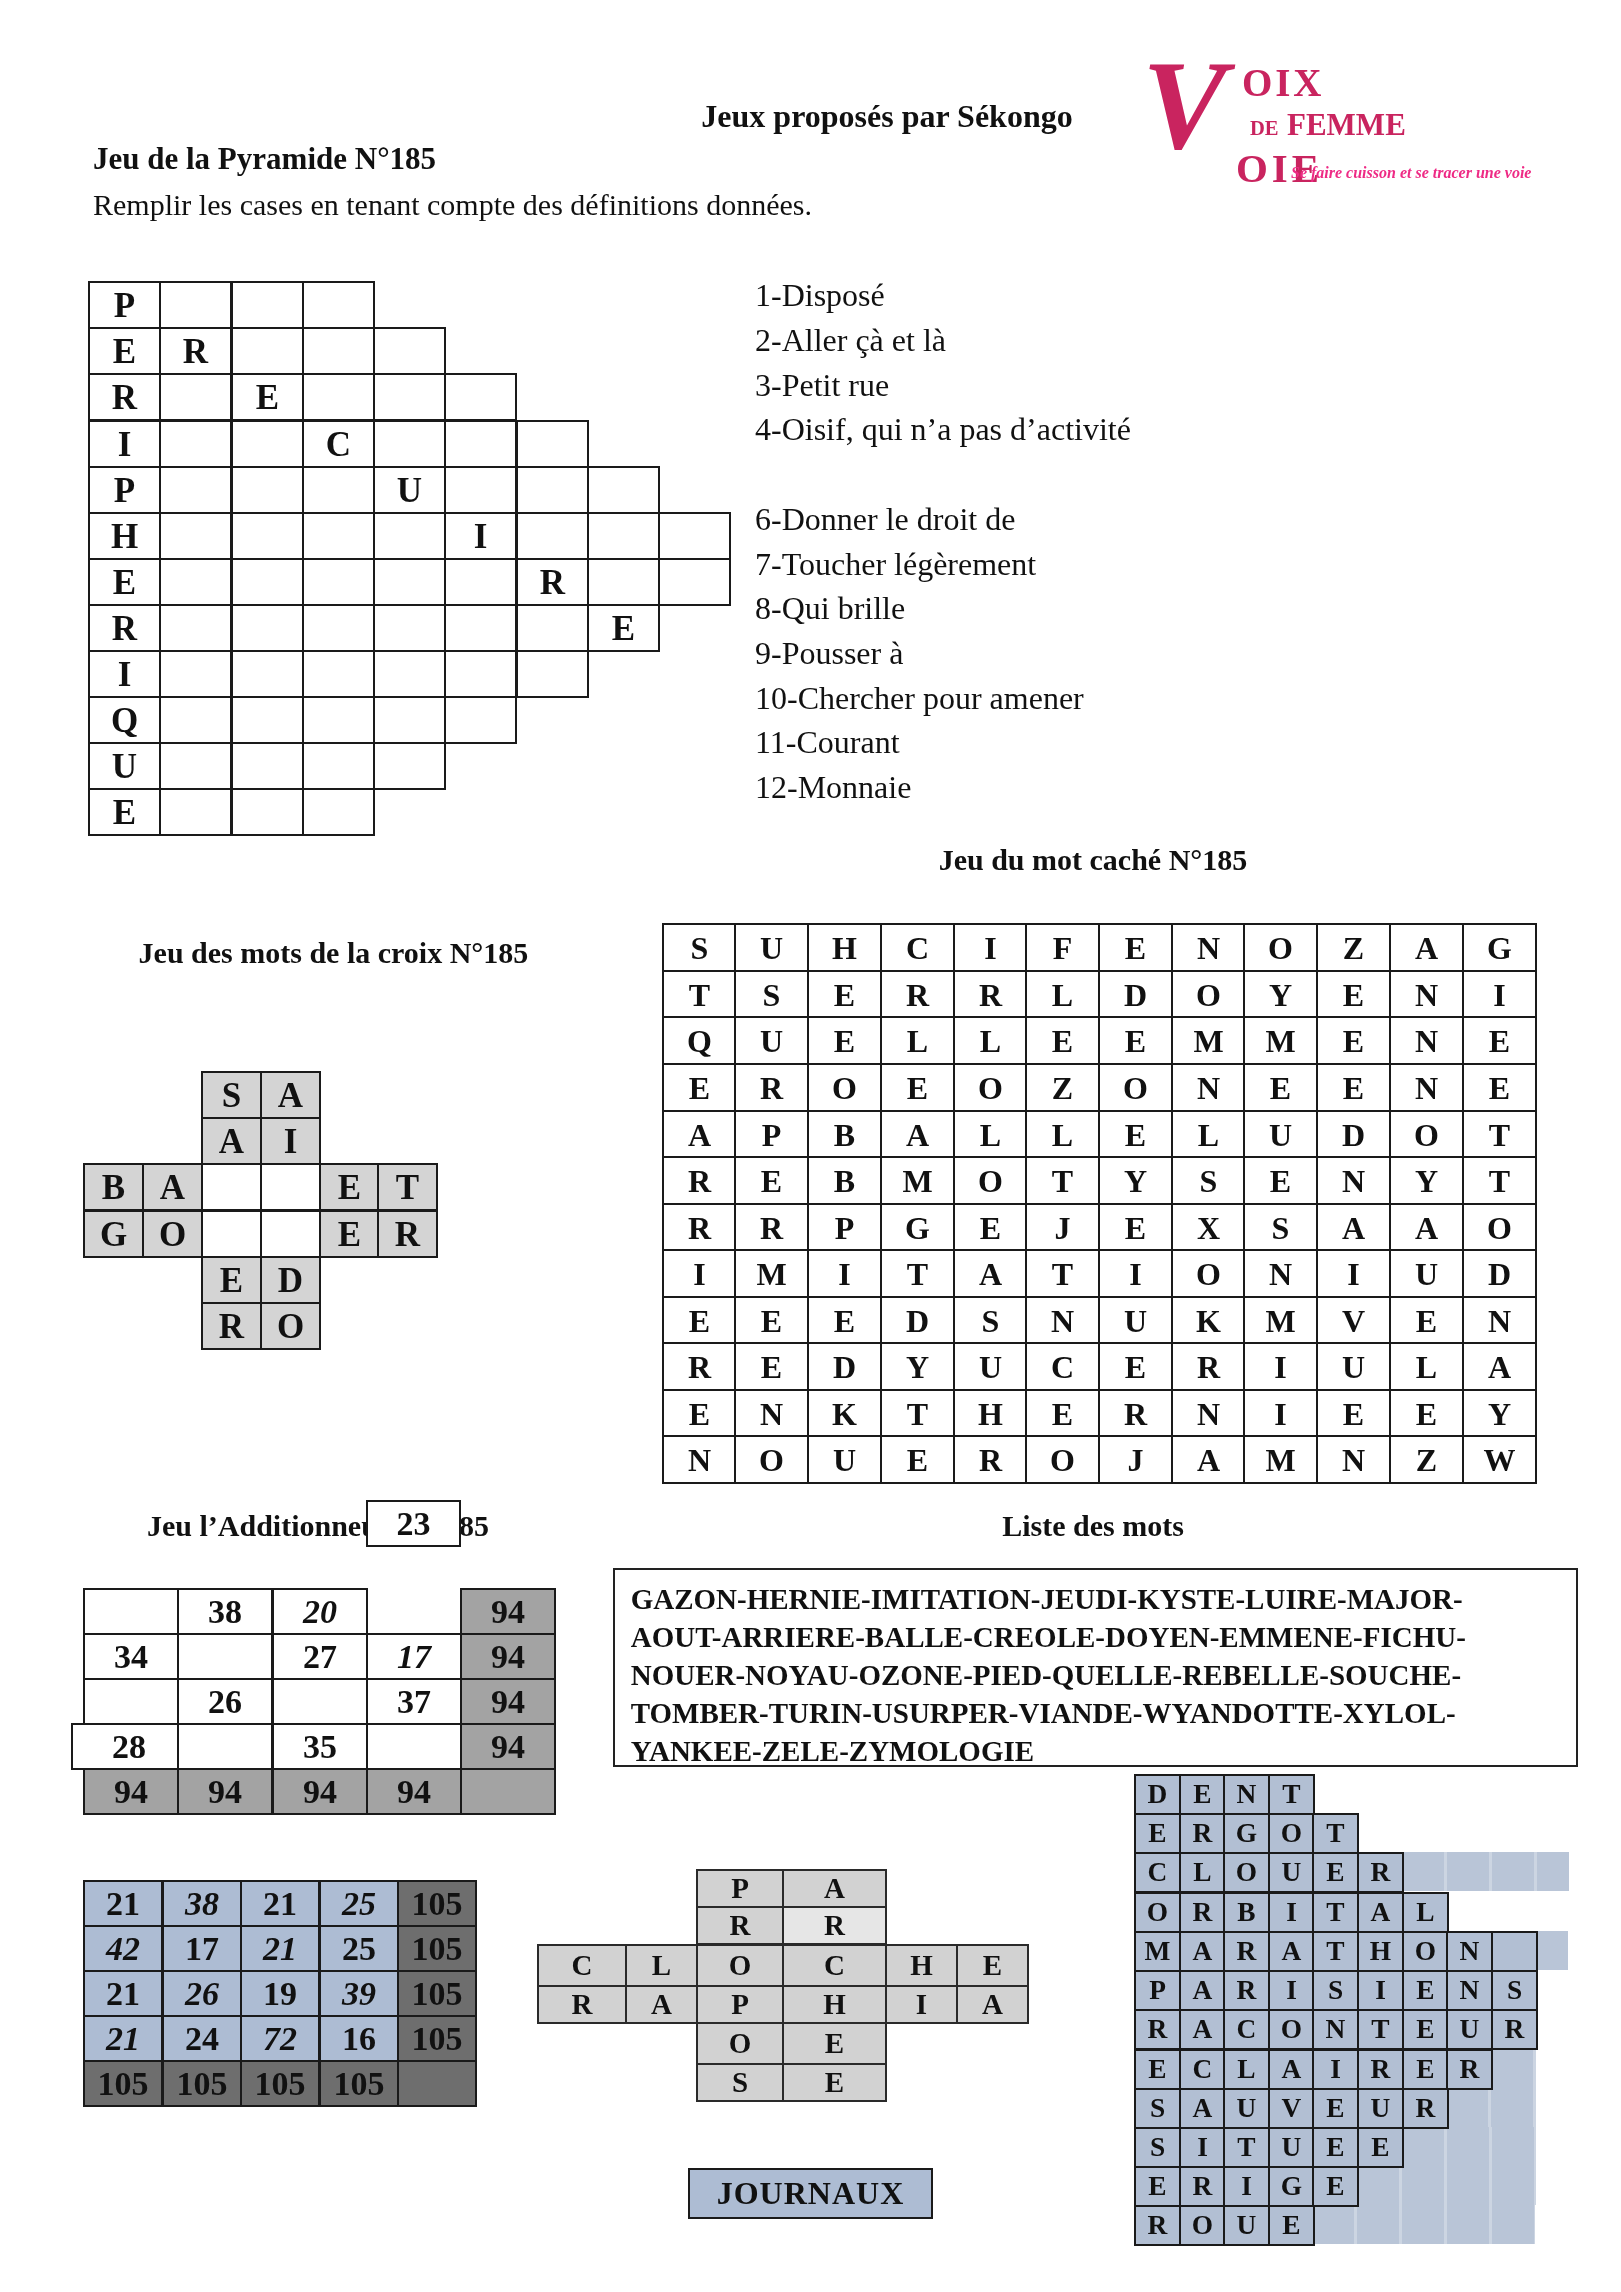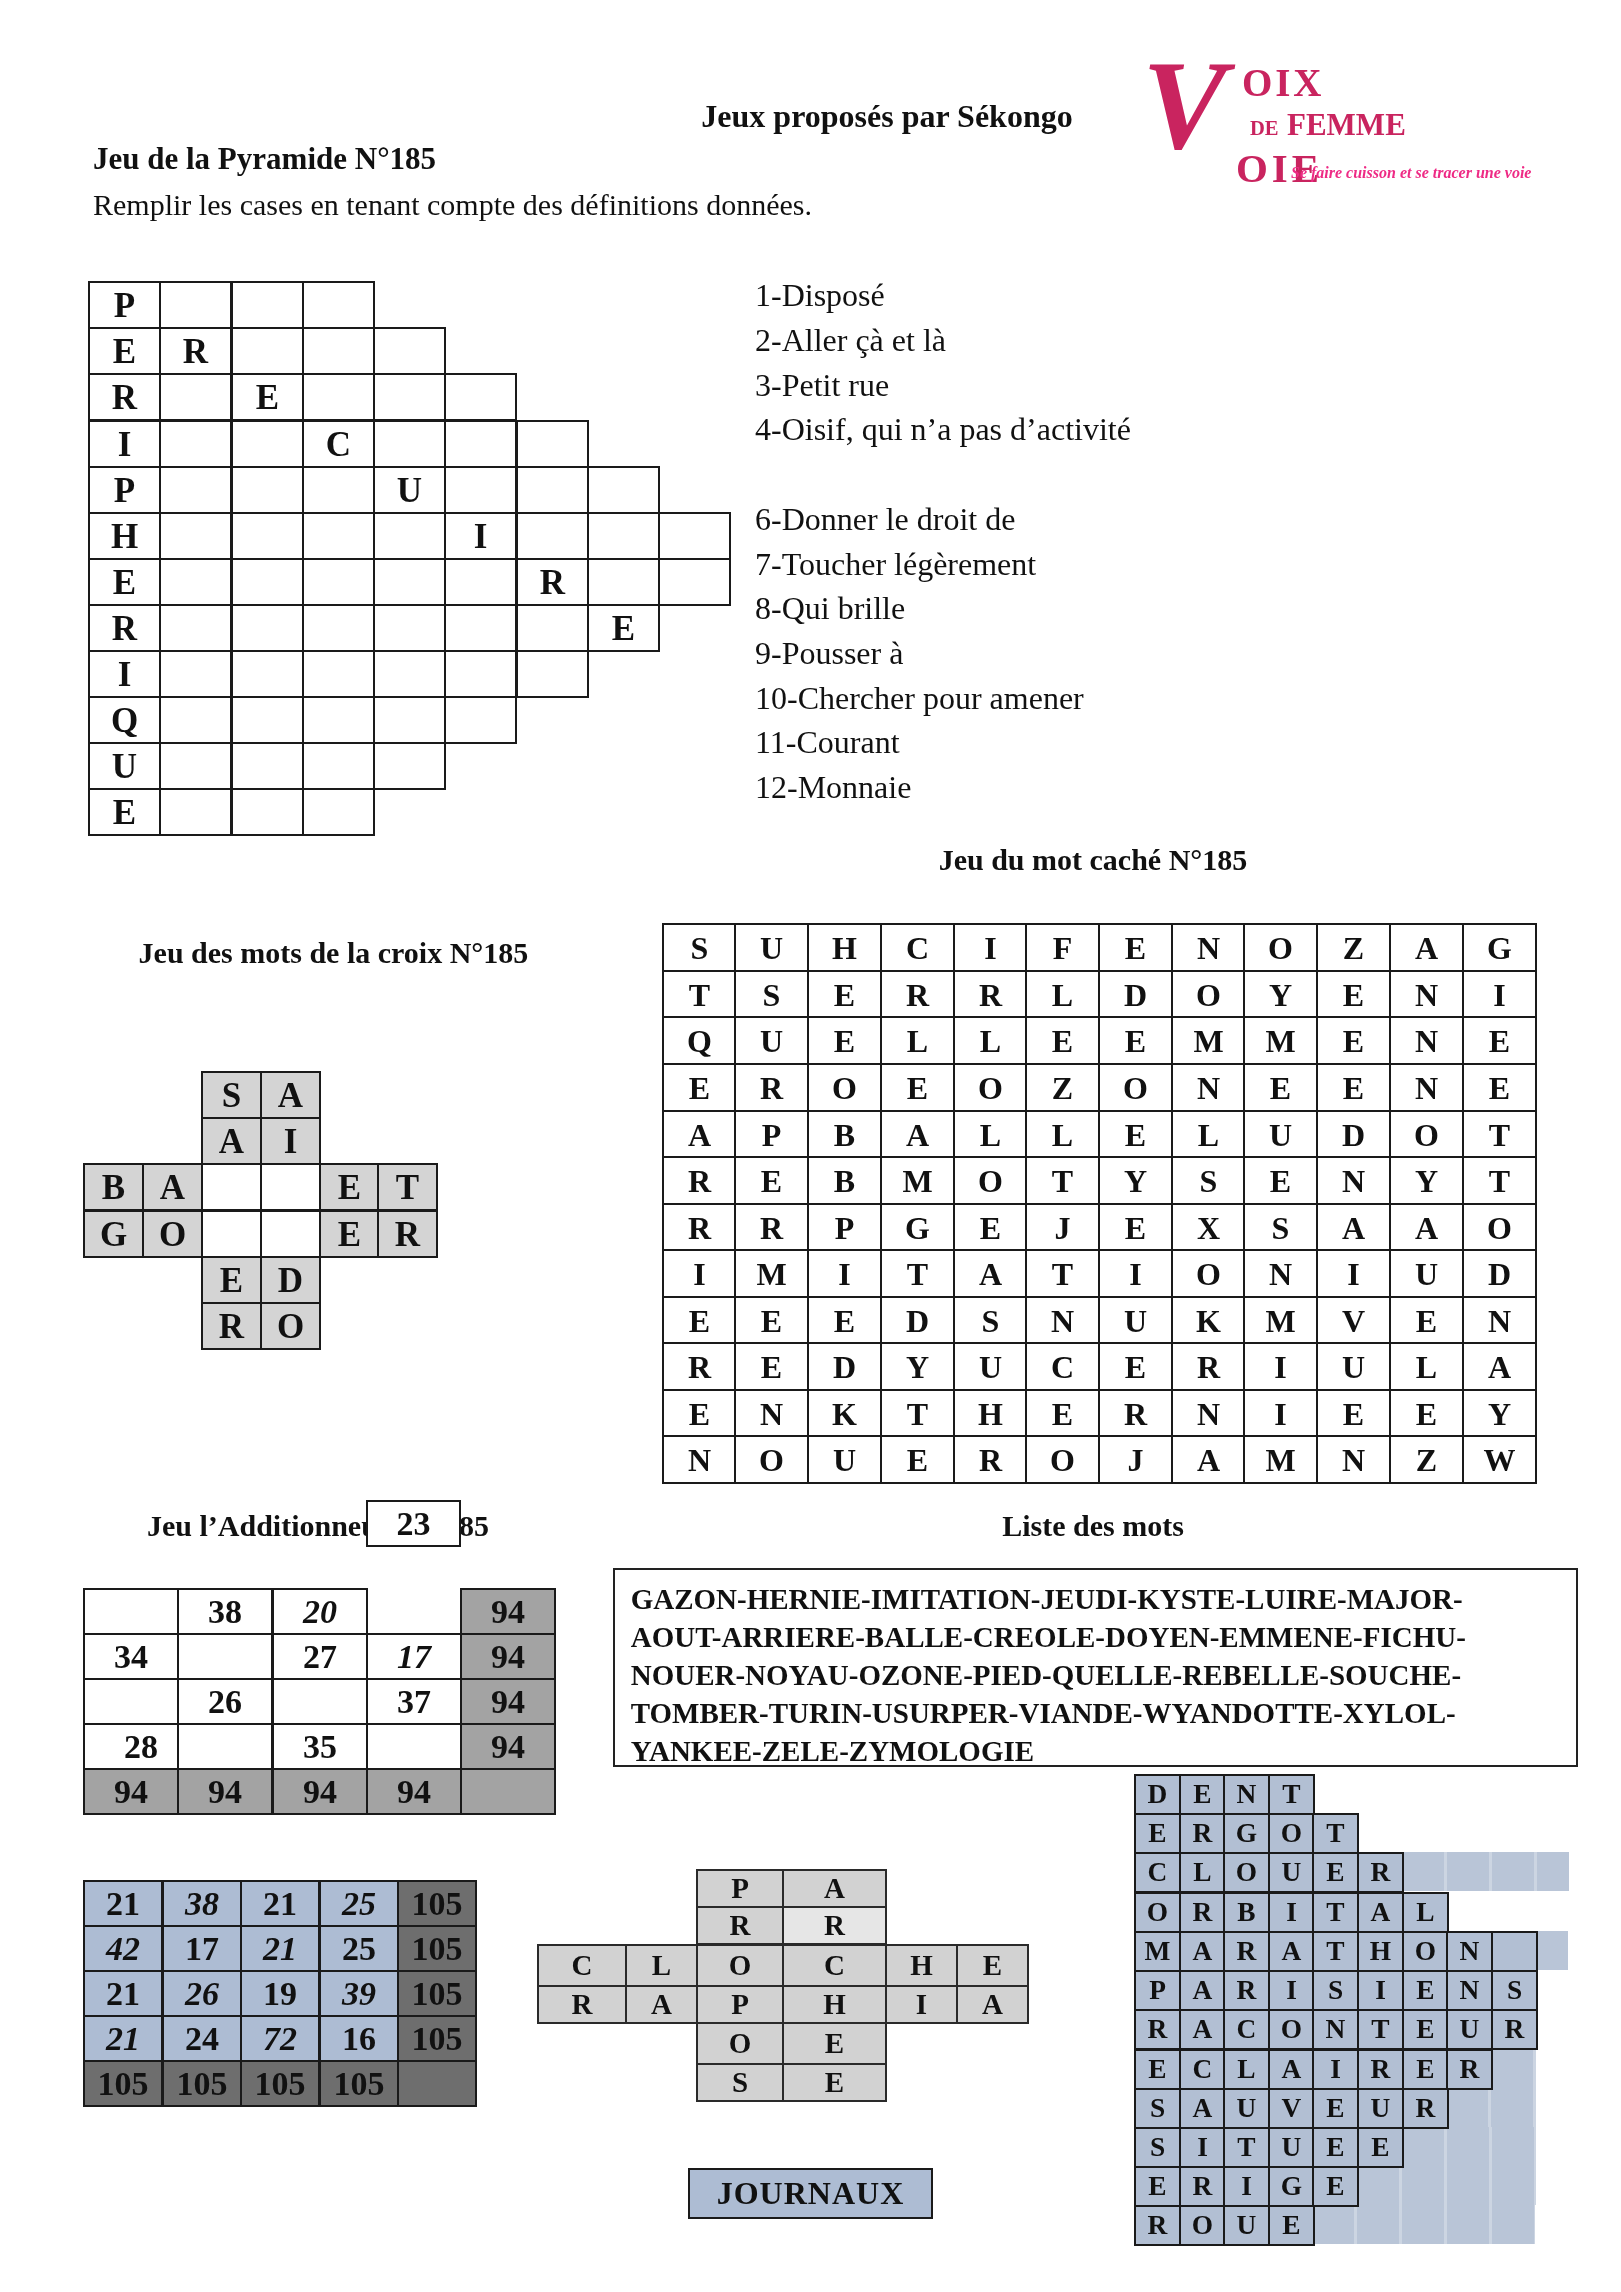--- a/index.html
+++ b/index.html
@@ -361,21 +361,21 @@
     <div class="cell a1" style="left: 83px; top: 1633px; width: 96px; height: 47px;">34</div>
     <div class="cell a1" style="left: 177px; top: 1633px; width: 96px; height: 47px;"></div>
     <div class="cell a1" style="left: 272px; top: 1633px; width: 96px; height: 47px;">27</div>
     <div class="cell a1" style="left: 366px; top: 1633px; width: 96px; height: 47px; font-style: italic;">17</div>
     <div class="cell a1-sum" style="left: 460px; top: 1633px; width: 96px; height: 47px;">94</div>
     <div class="cell a1" style="left: 83px; top: 1678px; width: 96px; height: 47px;"></div>
     <div class="cell a1" style="left: 177px; top: 1678px; width: 96px; height: 47px;">26</div>
     <div class="cell a1" style="left: 272px; top: 1678px; width: 96px; height: 47px;"></div>
     <div class="cell a1" style="left: 366px; top: 1678px; width: 96px; height: 47px;">37</div>
     <div class="cell a1-sum" style="left: 460px; top: 1678px; width: 96px; height: 47px;">94</div>
-    <div class="cell a1" style="left: 83px; top: 1723px; width: 116px; height: 47px;">28</div>
+    <div class="cell a1" style="left: 71px; top: 1723px; width: 116px; height: 47px;">28</div>
     <div class="cell a1" style="left: 177px; top: 1723px; width: 96px; height: 47px;"></div>
     <div class="cell a1" style="left: 272px; top: 1723px; width: 96px; height: 47px;">35</div>
     <div class="cell a1" style="left: 366px; top: 1723px; width: 96px; height: 47px;"></div>
     <div class="cell a1-sum" style="left: 460px; top: 1723px; width: 96px; height: 47px;">94</div>
     <div class="cell a1-sum" style="left: 83px; top: 1768px; width: 96px; height: 47px;">94</div>
     <div class="cell a1-sum" style="left: 177px; top: 1768px; width: 96px; height: 47px;">94</div>
     <div class="cell a1-sum" style="left: 272px; top: 1768px; width: 96px; height: 47px;">94</div>
     <div class="cell a1-sum" style="left: 366px; top: 1768px; width: 96px; height: 47px;">94</div>
     <div class="cell a1-sum" style="left: 460px; top: 1768px; width: 96px; height: 47px;"></div>
     <div class="cell a2" style="left: 83px; top: 1880px; width: 80px; height: 47px;">21</div>

